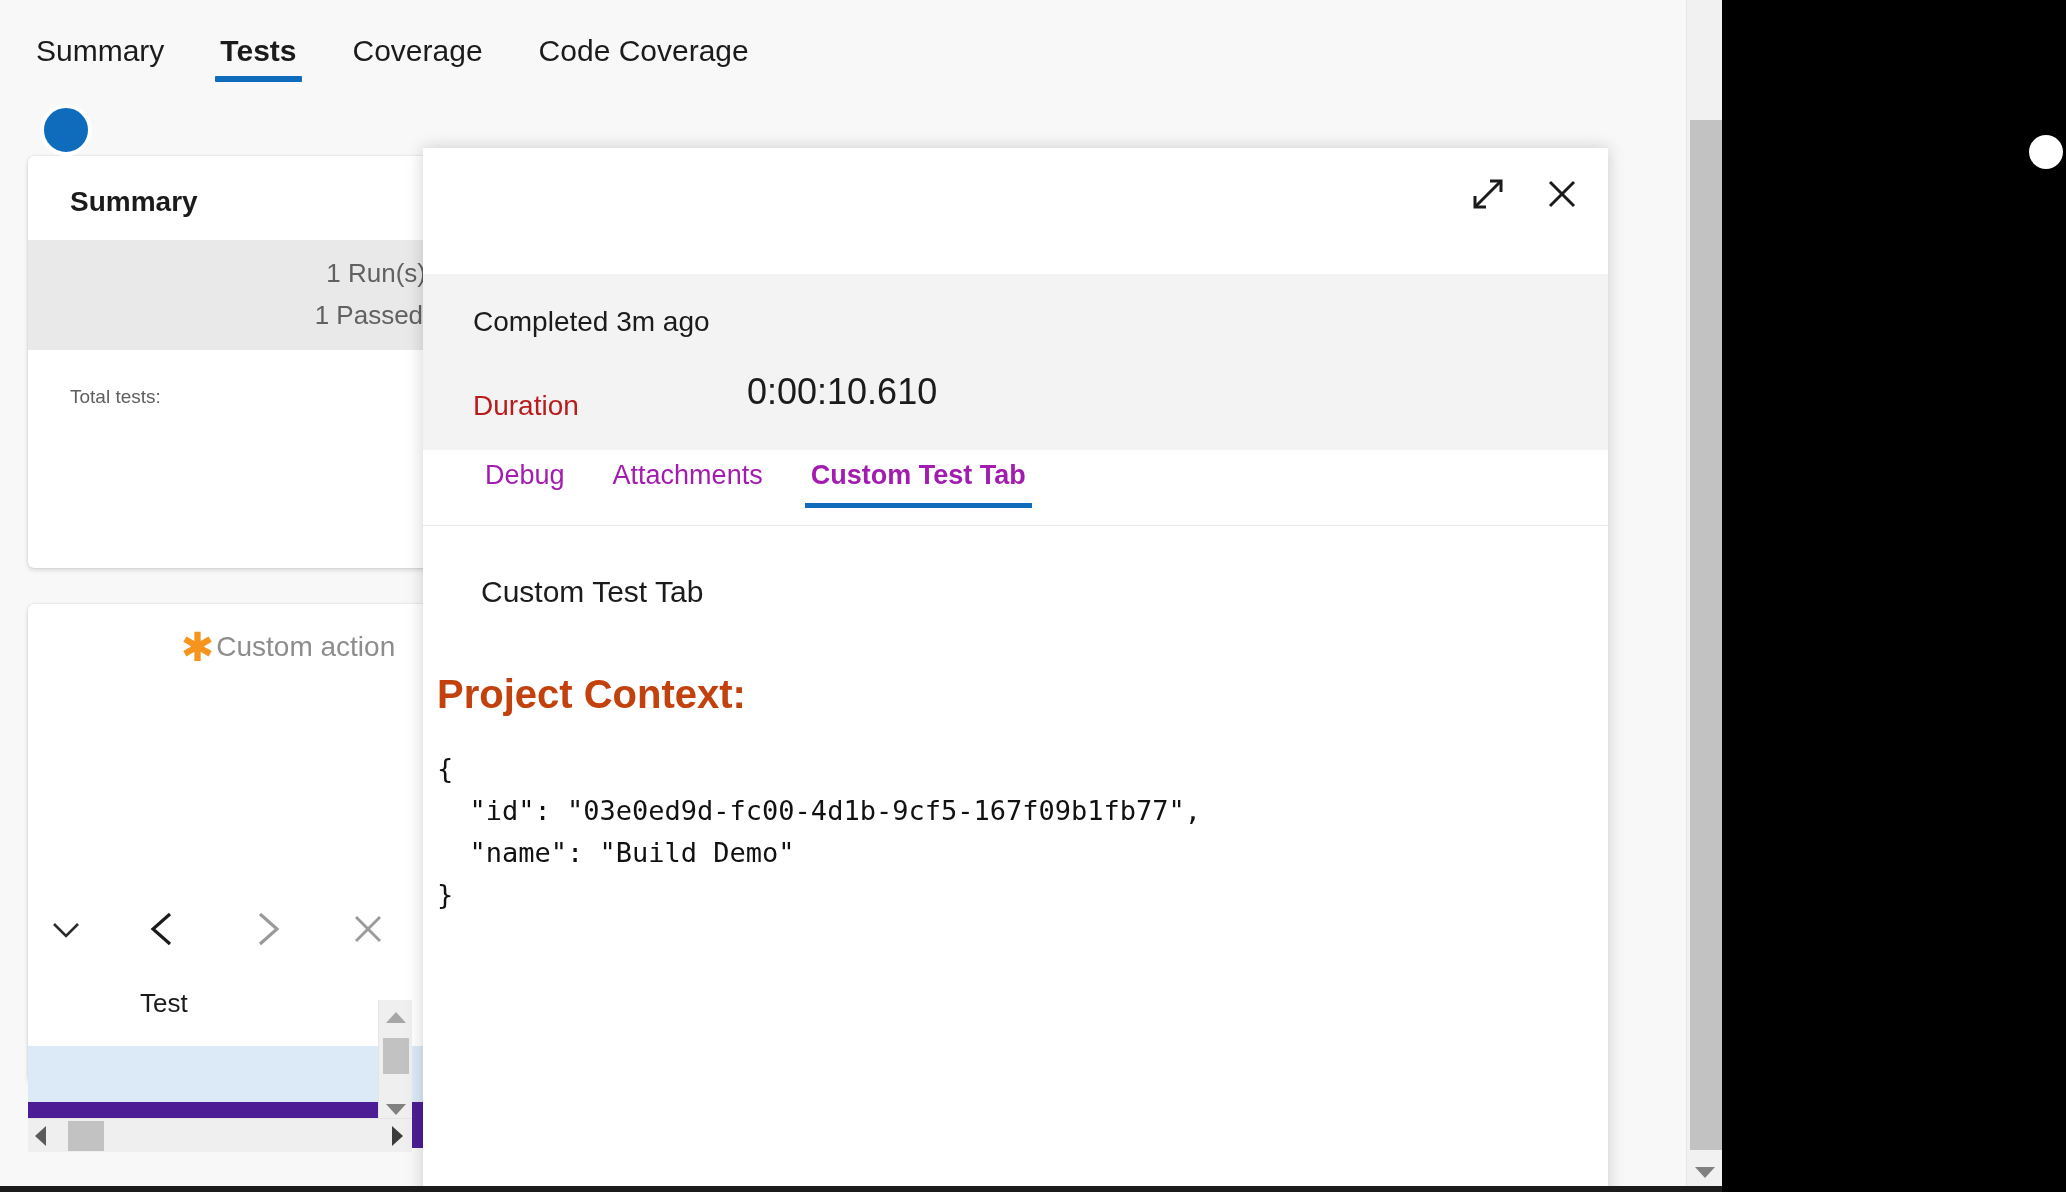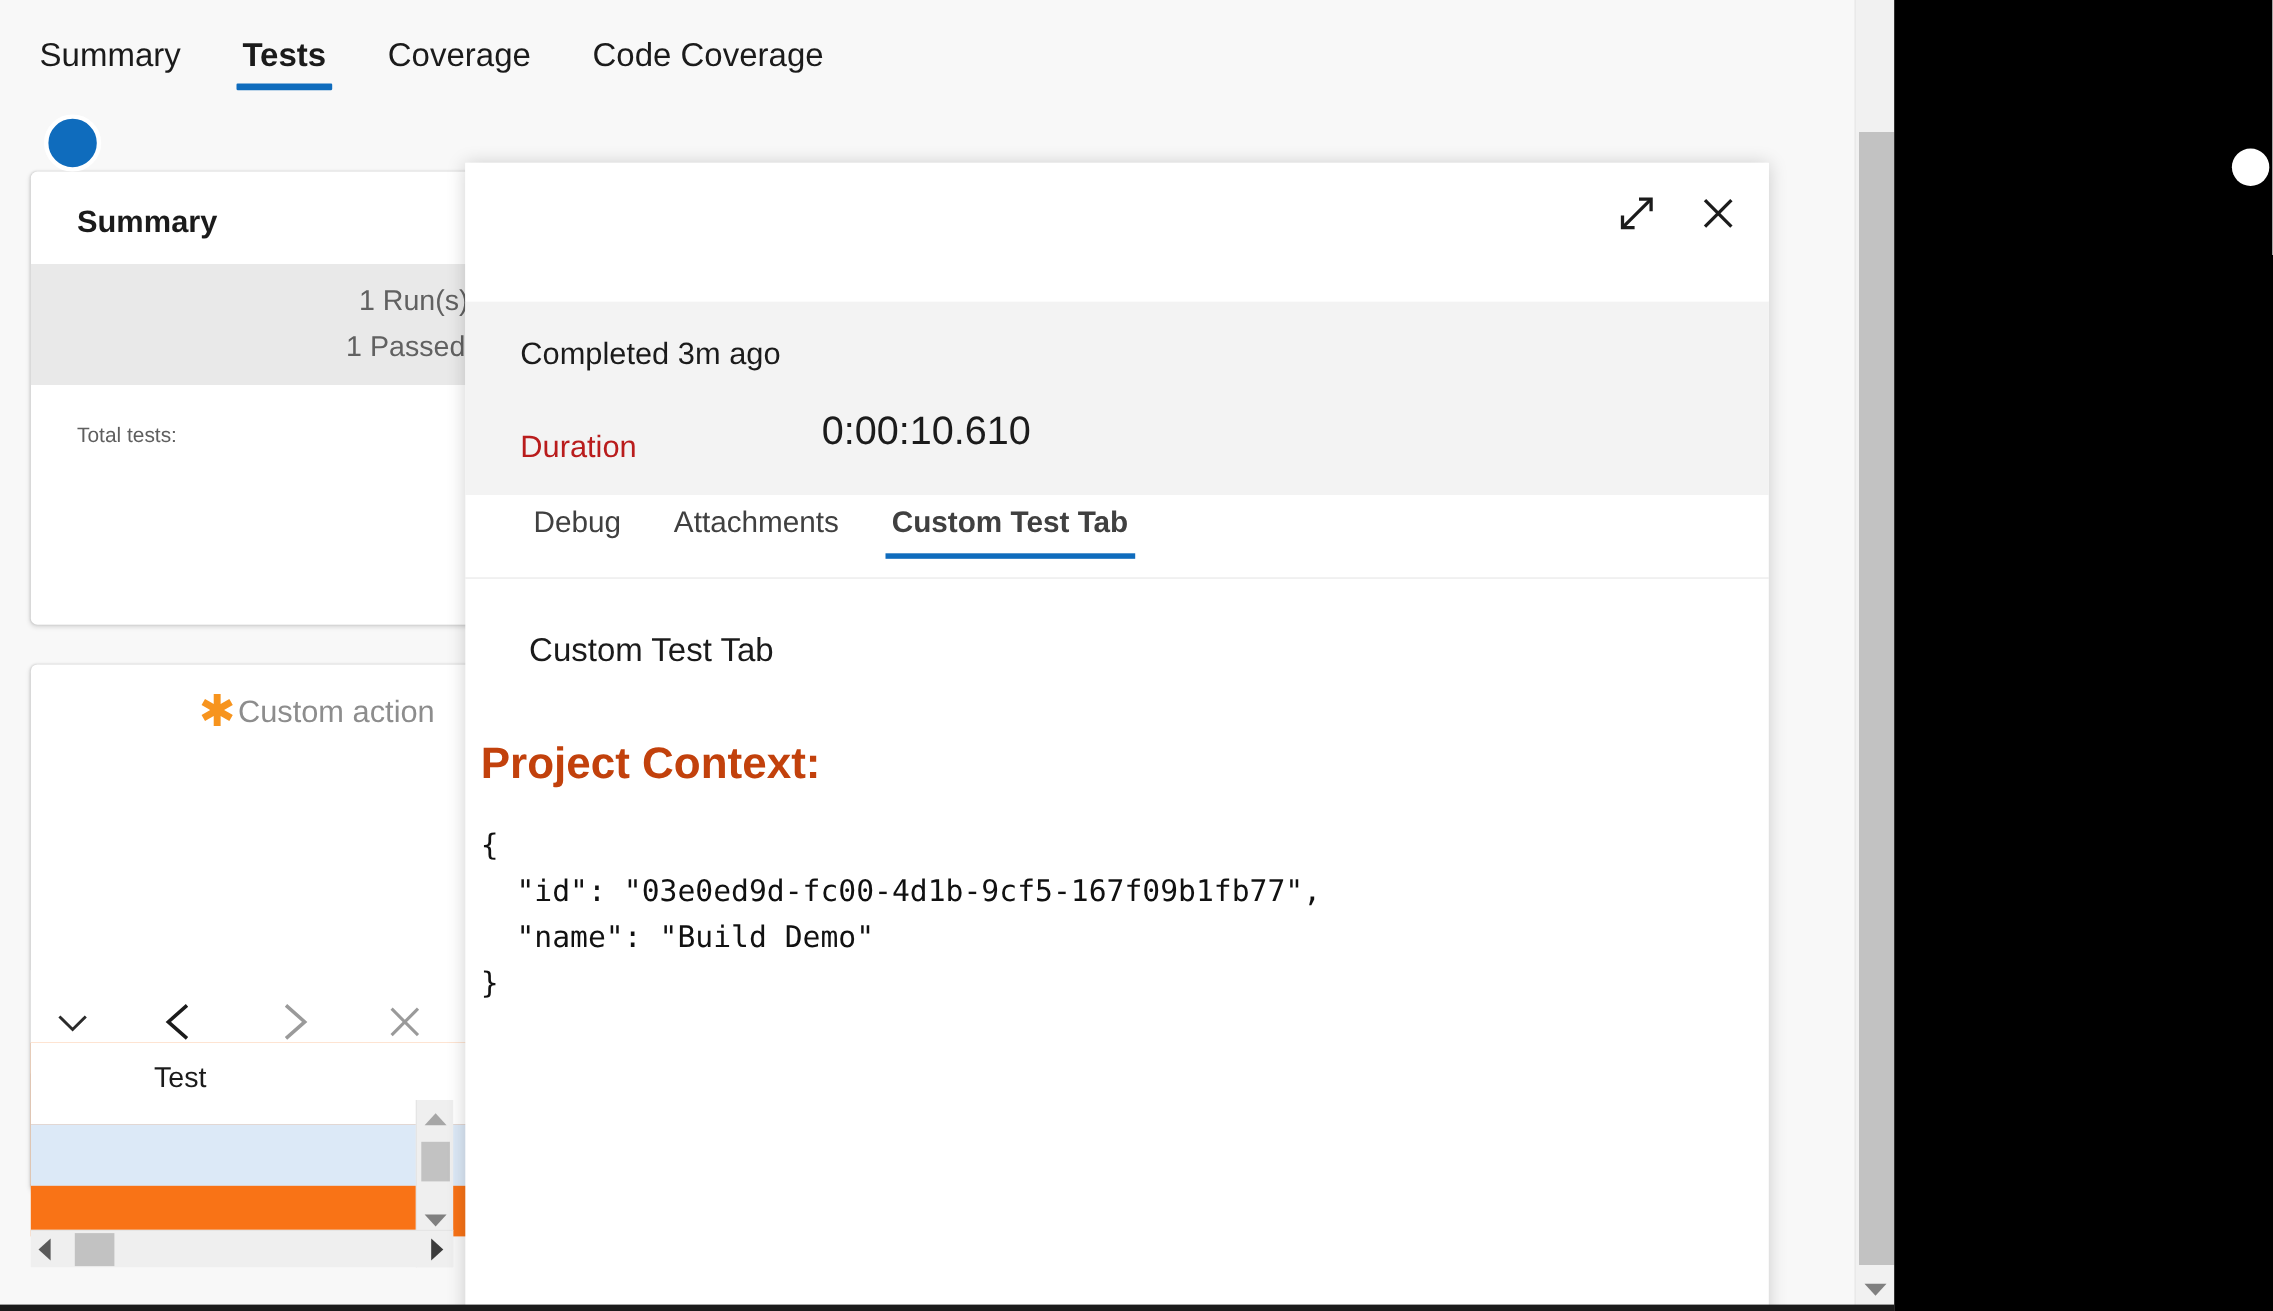--- a/index.html
+++ b/index.html
@@ -109,23 +109,23 @@
   }
   .tb-btn {
     width: 76px; height: 76px;
     display: flex; align-items: center; justify-content: center;
     cursor: pointer;
   }
   .tb-btn svg { display: block; }
 
   
   .grid-wrap {
-    position: absolute; left: 28px; top: 948px;
+    position: absolute; left: 28px; top: 972px;
     width: 520px; height: 176px;
-    background: #f97316;
+    background: #4c1d95;
     overflow: hidden;
   }
   .grid-head {
     height: 74px; background: #ffffff;
     position: relative;
   }
   .grid-head .col-test {
     position: absolute; left: 112px; top: 16px;
     font-size: 26px; color: #1b1b1b;
   }
@@ -205,21 +205,21 @@
   .dp-duration .dk { font-size: 28px; color: #b91c1c; width: 274px; margin-top: 28px; }
   .dp-duration .dv { font-size: 36px; color: #1b1b1b; }
 
   .dp-tabs {
     position: relative; height: 76px;
     border-bottom: 1px solid #e6e6e6;
     display: flex; align-items: flex-start; gap: 36px;
     padding-left: 56px;
   }
   .dp-tab {
-    position: relative; font-size: 27px; color: #404040;
+    position: relative; font-size: 27px; color: #a21caf;
     padding: 6px 6px 22px 6px; line-height: 38px;
     white-space: nowrap; cursor: pointer;
   }
   .dp-tab.active { font-weight: bold; }
   .dp-tab.active::after {
     content: ""; position: absolute; left: 0; right: 0; bottom: 8px;
     height: 5px; background: #0f6cbd;
   }
 
   .dp-body { padding: 44px 0 0 0; }

